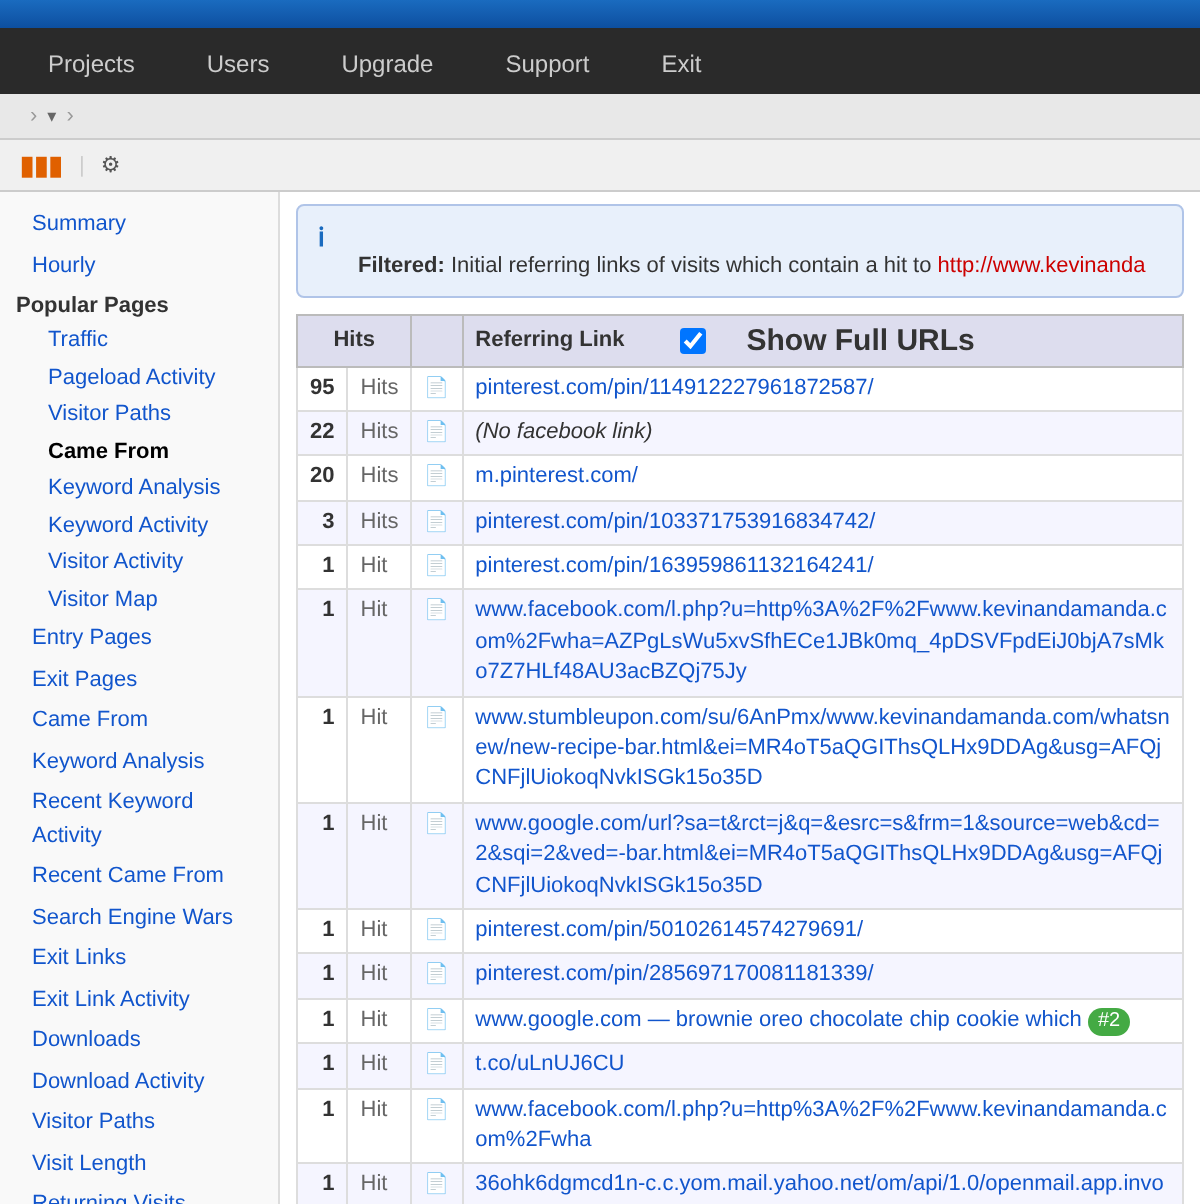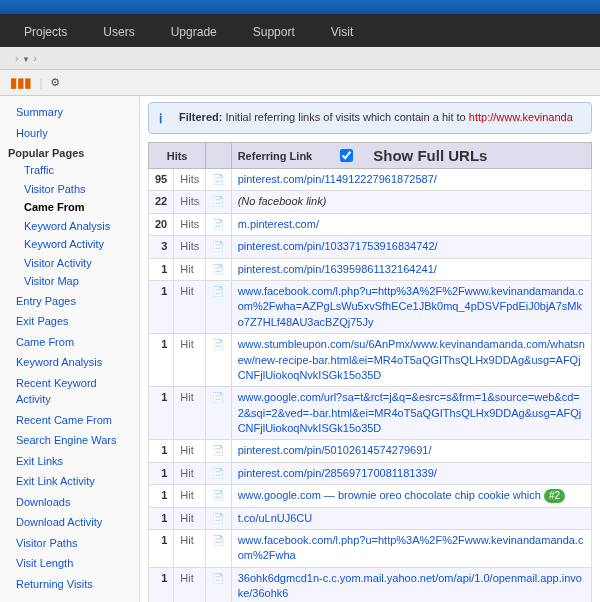--- a/index.html
+++ b/index.html
@@ -37,21 +37,21 @@
     .sidebar-item { padding: 2px 8px 2px 16px; color: #1155cc; cursor: pointer; line-height: 1.5; }
     .sidebar-sub { padding: 1px 8px 1px 24px; color: #1155cc; cursor: pointer; line-height: 1.5; }
     .sidebar-sub.active { color: #000; font-weight: bold; }
 
     
     #content { flex: 1; padding: 6px 8px; overflow-x: hidden; }
 
     
     #filter-bar { background: #e8f0fb; border: 1px solid #b0c4e8; border-radius: 4px; padding: 6px 10px; margin-bottom: 8px; font-size: 11px; color: #333; display: flex; align-items: flex-start; gap: 6px; }
     #filter-bar .info-icon { color: #1a6bbf; font-weight: bold; font-size: 13px; min-width: 14px; }
-    #filter-bar .filter-text { flex: 1; line-height: 1.5; }
+    #filter-bar .filter-text { flex: 1; line-height: 1.5; margin-top: 16px; }
     #filter-bar .filter-text a { color: #c00; text-decoration: none; }
 
     
     #data-table { width: 100%; border-collapse: collapse; font-size: 11px; }
     #data-table th { background: #dde; border: 1px solid #bbb; padding: 4px 6px; text-align: center; font-weight: bold; color: #333; }
     #data-table th.link-col { text-align: left; }
     #data-table td { border: 1px solid #ddd; padding: 3px 6px; vertical-align: top; line-height: 1.4; }
     #data-table td.hits { text-align: right; white-space: nowrap; color: #333; font-weight: bold; }
     #data-table td.hits-label { color: #666; }
     #data-table td.icon-cell { text-align: center; width: 18px; }
@@ -71,21 +71,21 @@
   <span id="logo">
     <span class="stat"></span><span class="counter"></span>
   </span>
 </div>
 
 <div id="navbar">
 <div class="nav-item">Projects</div>
     <div class="nav-item">Users</div>
     <div class="nav-item">Upgrade</div>
     <div class="nav-item">Support</div>
-    <div class="nav-item">Visit</div>
+    <div class="nav-item">Exit</div>
   </div>
 
 <div id="breadcrumb">
   <span class="proj-link"></span>
   <span class="sep">›</span>
   <span class="proj-link">
     <span></span>
     <span class="dropdown-arrow">▾</span>
   </span>
   <span class="sep">›</span>
@@ -104,20 +104,21 @@
   <span style="margin-left:6px;" class="narrow-link"></span>
 </div>
 
 <div id="main">
 
   <div id="sidebar">
   <div class="sidebar-item">Summary</div>
       <div class="sidebar-item">Hourly</div>
       <div class="sidebar-section">Popular Pages</div>
       <div class="sidebar-sub">Traffic</div>
+      <div class="sidebar-sub">Pageload Activity</div>
       <div class="sidebar-sub">Visitor Paths</div>
       <div class="sidebar-sub active">Came From</div>
       <div class="sidebar-sub">Keyword Analysis</div>
       <div class="sidebar-sub">Keyword Activity</div>
       <div class="sidebar-sub">Visitor Activity</div>
       <div class="sidebar-sub">Visitor Map</div>
       <div class="sidebar-item">Entry Pages</div>
       <div class="sidebar-item">Exit Pages</div>
       <div class="sidebar-item">Came From</div>
       <div class="sidebar-item">Keyword Analysis</div>

